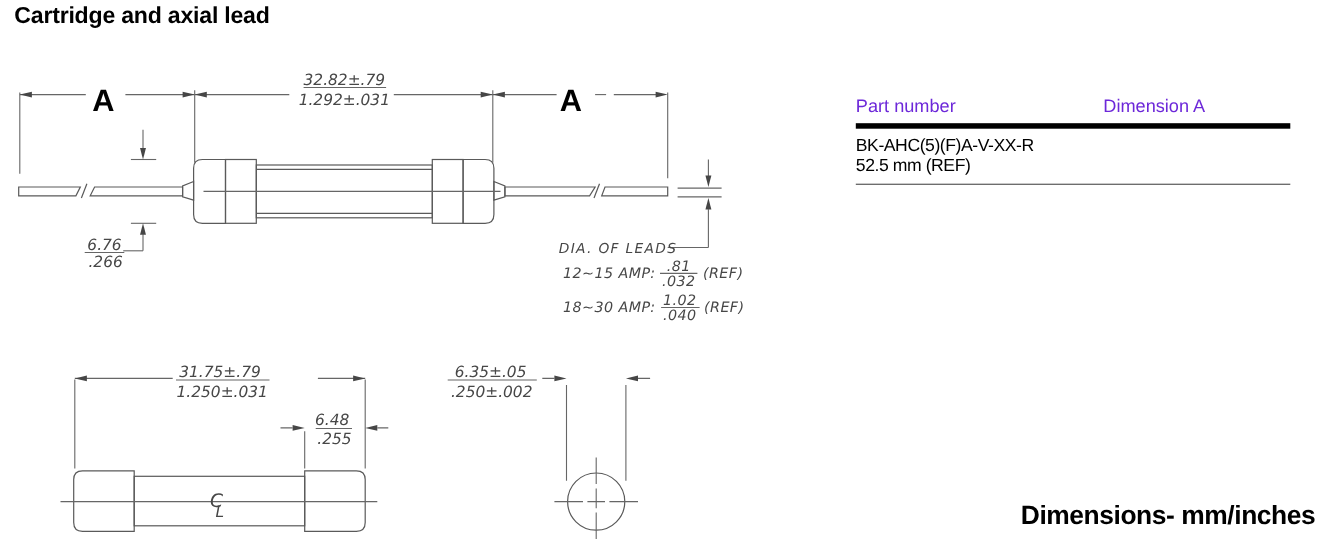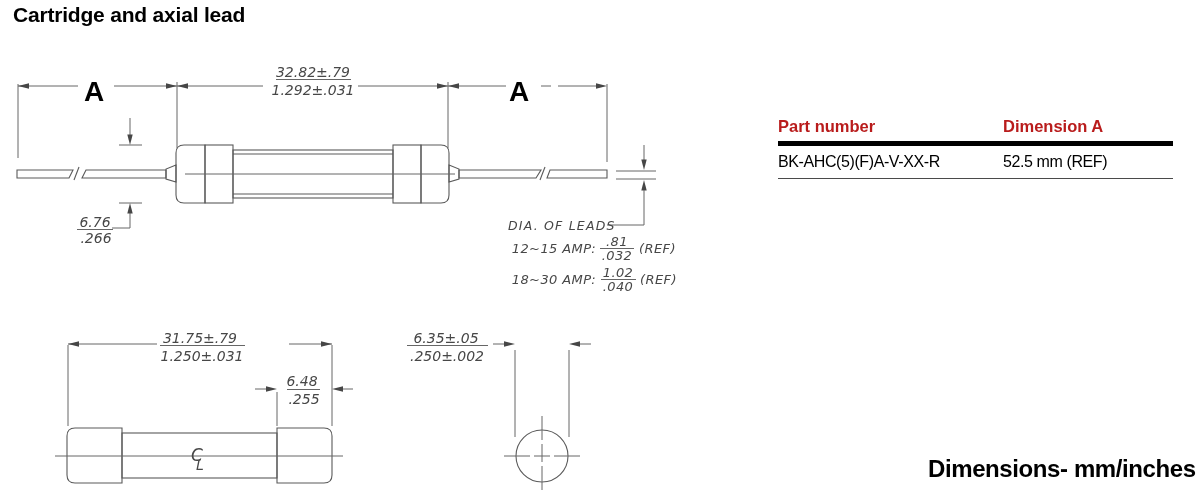--- a/index.html
+++ b/index.html
@@ -5,22 +5,22 @@
   html,body { margin:0; padding:0; background:#fff; }
   .canvas { position:relative; width:1200px; height:502px; background:#fff;
             font-family:"Liberation Sans", sans-serif; overflow:hidden; }
 
   .title { position:absolute; left:13px; top:3px; font-size:21px; font-weight:bold;
            color:#000; letter-spacing:-0.2px; }
   .units { position:absolute; left:928px; top:455px; font-size:24px; font-weight:bold;
            color:#000; letter-spacing:-0.4px;text-align:right; }
 
   .ptable { position:absolute; left:778px; top:88px; width:395px; }
-  .ptable .hrow { display:flex; font-size:16.5px; font-weight:bold; color:#b91c1c;margin-top:29px; }
-  .ptable .drow { display:flex; font-size:16px; color:#000; margin-top:7px; letter-spacing:-0.4px; }
+  .ptable .hrow { display:flex; font-size:16.5px; font-weight:normal; color:#6d28d9; }
+  .ptable .drow { display:flex; font-size:16px; color:#000; margin-top:7px; letter-spacing:-0.4px;flex-direction:column; }
   .ptable .c1 { width:225px; }
   .ptable .rule-thick { height:5px; background:#000; margin-top:5px; }
   .ptable .rule-thin  { height:1px; background:#4a4a4a; margin-top:7px; }
 
   .svg-top  { position:absolute; left:0;    top:60px;  }
   .svg-side { position:absolute; left:40px; top:320px; }
   .svg-end  { position:absolute; left:390px;top:320px; }
 
   .ln   { stroke:#5a5a5a; stroke-width:1.1; fill:none; }
   .tln  { stroke:#666;    stroke-width:1;   fill:none; }

